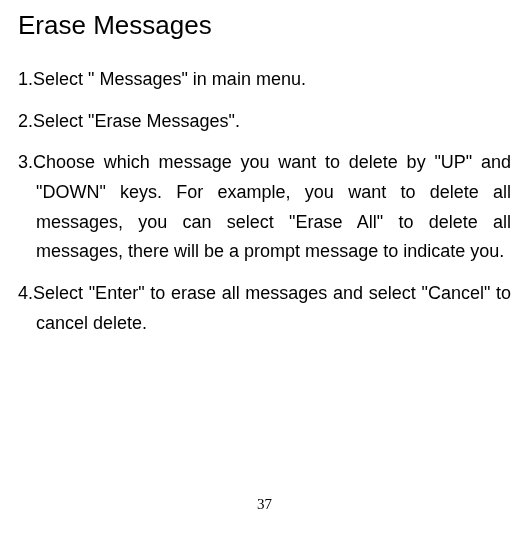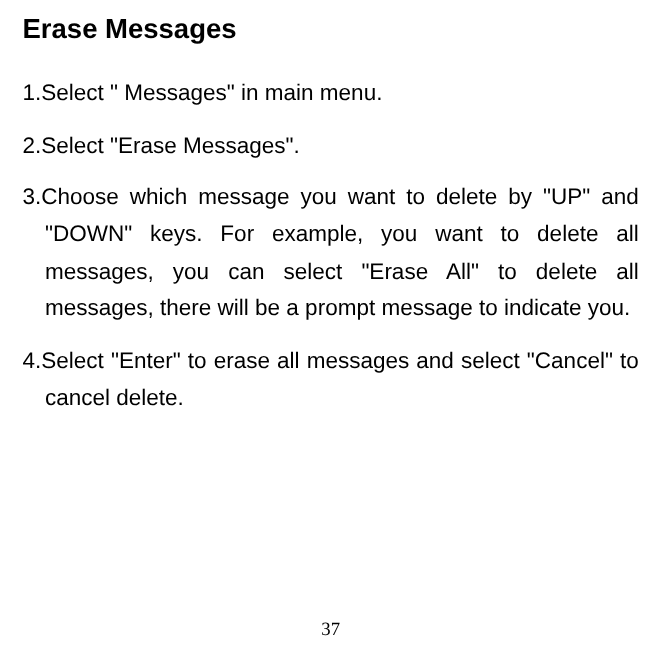--- a/index.html
+++ b/index.html
@@ -10,22 +10,22 @@
     body {
       width: 529px;
       height: 533px;
       background: #ffffff;
       font-family: Arial, Helvetica, sans-serif;
       color: #000000;
       padding: 10px 18px 10px 18px;
       position: relative;
     }
     .heading {
-      font-size: 22px;
-      font-weight: bold;
+      font-size: 26px;
+      font-weight: normal;
       margin-bottom: 24px;
     }
     .list {
       list-style: none;
     }
     .list-item {
       font-size: 18px;
       line-height: 1.65;
       margin-bottom: 12px;
       text-align: justify;

